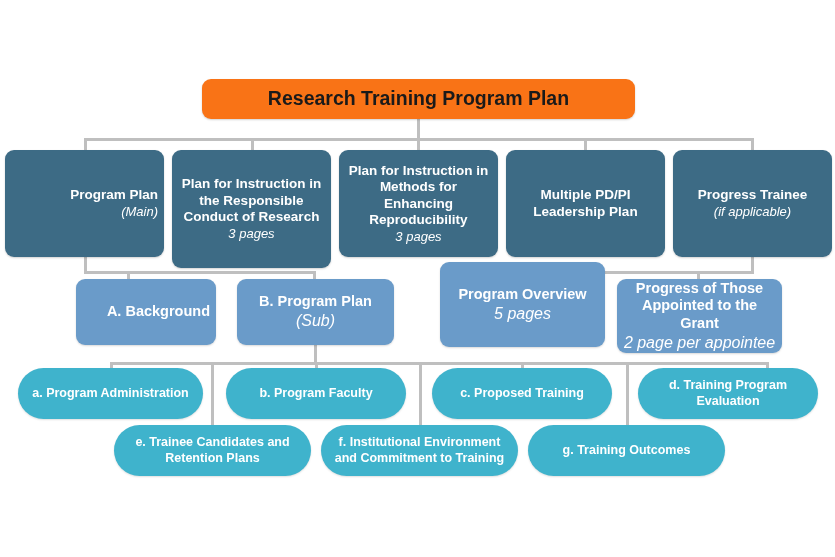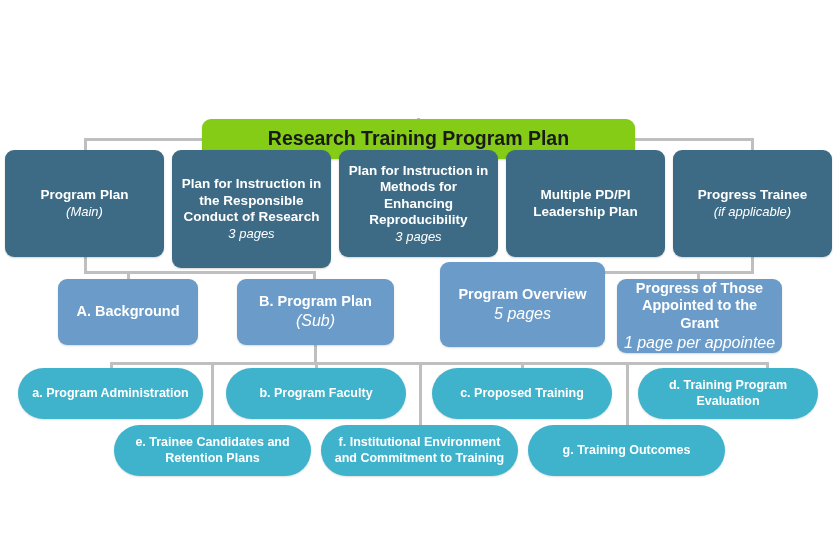--- a/index.html
+++ b/index.html
@@ -27,27 +27,26 @@
     box-sizing:border-box;
     color:#ffffff;
     line-height:1.22;
   }
   .node .lines{width:100%;padding:0 6px;box-sizing:border-box;}
   .node .l1{display:block;}
   .node .l2,.node .l3{display:block;font-style:italic;font-weight:normal;}
 
   
   .n-root{
-    background:#84cc16;
+    background:#f97316;
     border-radius:9px;
     color:#1a1a1a;
     font-size:19.5px;
     font-weight:bold;
     box-shadow:0 1px 2px rgba(0,0,0,.18);
-    margin-top:40px;
   }
 
   
   .n-l2{
     background:#3D6B85;
     border-radius:9px;
     font-size:13.5px;
     font-weight:bold;
     box-shadow:0 1px 2px rgba(0,0,0,.18);
   }
@@ -106,21 +105,21 @@
   <div class="conn v" style="left:211px;top:362px;height:68px;"></div>
   <div class="conn v" style="left:419px;top:362px;height:68px;"></div>
   <div class="conn v" style="left:626px;top:362px;height:68px;"></div>
 
   <div class="node n-root" style="left:202px;top:79px;width:433px;height:40px;">
     <div class="lines">
       <span class="l1">Research Training Program Plan</span>
     </div>
   </div>
 
-  <div class="node n-l2" style="left:5px;top:150px;width:159px;height:107px;">
+  <div class="node n-l2" style="left:5px;top:150px;width:159px;height:107px;text-align:right;">
     <div class="lines">
       <span class="l1">Program Plan</span>
       <span class="l2">(Main)</span>
     </div>
   </div>
 
   <div class="node n-l2" style="left:172px;top:150px;width:159px;height:118px;">
     <div class="lines">
       <span class="l1">Plan for Instruction in the Responsible Conduct of Research</span>
       <span class="l3">3 pages</span>
@@ -140,21 +139,21 @@
     </div>
   </div>
 
   <div class="node n-l2" style="left:673px;top:150px;width:159px;height:107px;">
     <div class="lines">
       <span class="l1">Progress Trainee</span>
       <span class="l2">(if applicable)</span>
     </div>
   </div>
 
-  <div class="node n-l3" style="left:58px;top:279px;width:140px;height:66px;">
+  <div class="node n-l3" style="left:76px;top:279px;width:140px;height:66px;text-align:right;">
     <div class="lines">
       <span class="l1">A. Background</span>
     </div>
   </div>
 
   <div class="node n-l3" style="left:237px;top:279px;width:157px;height:66px;align-items:center;">
     <div class="lines">
       <span class="l1">B. Program Plan</span>
       <span class="l2">(Sub)</span>
     </div>
@@ -163,21 +162,21 @@
   <div class="node n-l3" style="left:440px;top:262px;width:165px;height:85px;">
     <div class="lines">
       <span class="l1">Program Overview</span>
       <span class="l3">5 pages</span>
     </div>
   </div>
 
   <div class="node n-l3" style="left:617px;top:279px;width:165px;height:74px;">
     <div class="lines">
       <span class="l1">Progress of Those Appointed to the Grant</span>
-      <span class="l3">1 page per appointee</span>
+      <span class="l3">2 page per appointee</span>
     </div>
   </div>
 
   <div class="node n-l4" style="left:226px;top:368px;width:180px;height:51px;">
     <div class="lines">
       <span class="l1">b. Program Faculty</span>
     </div>
   </div>
 
   <div class="node n-l4" style="left:18px;top:368px;width:185px;height:51px;">

